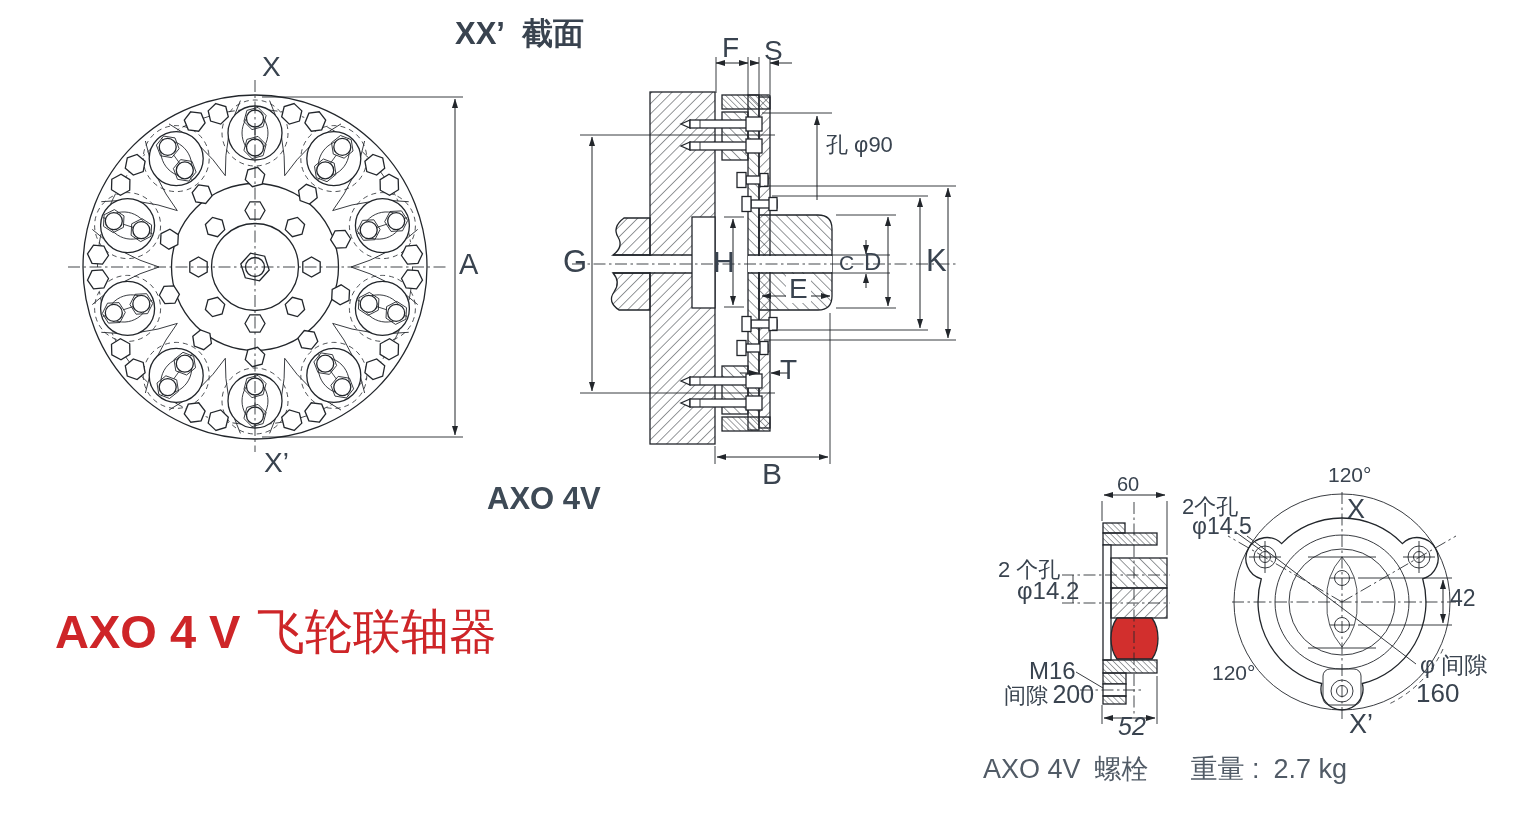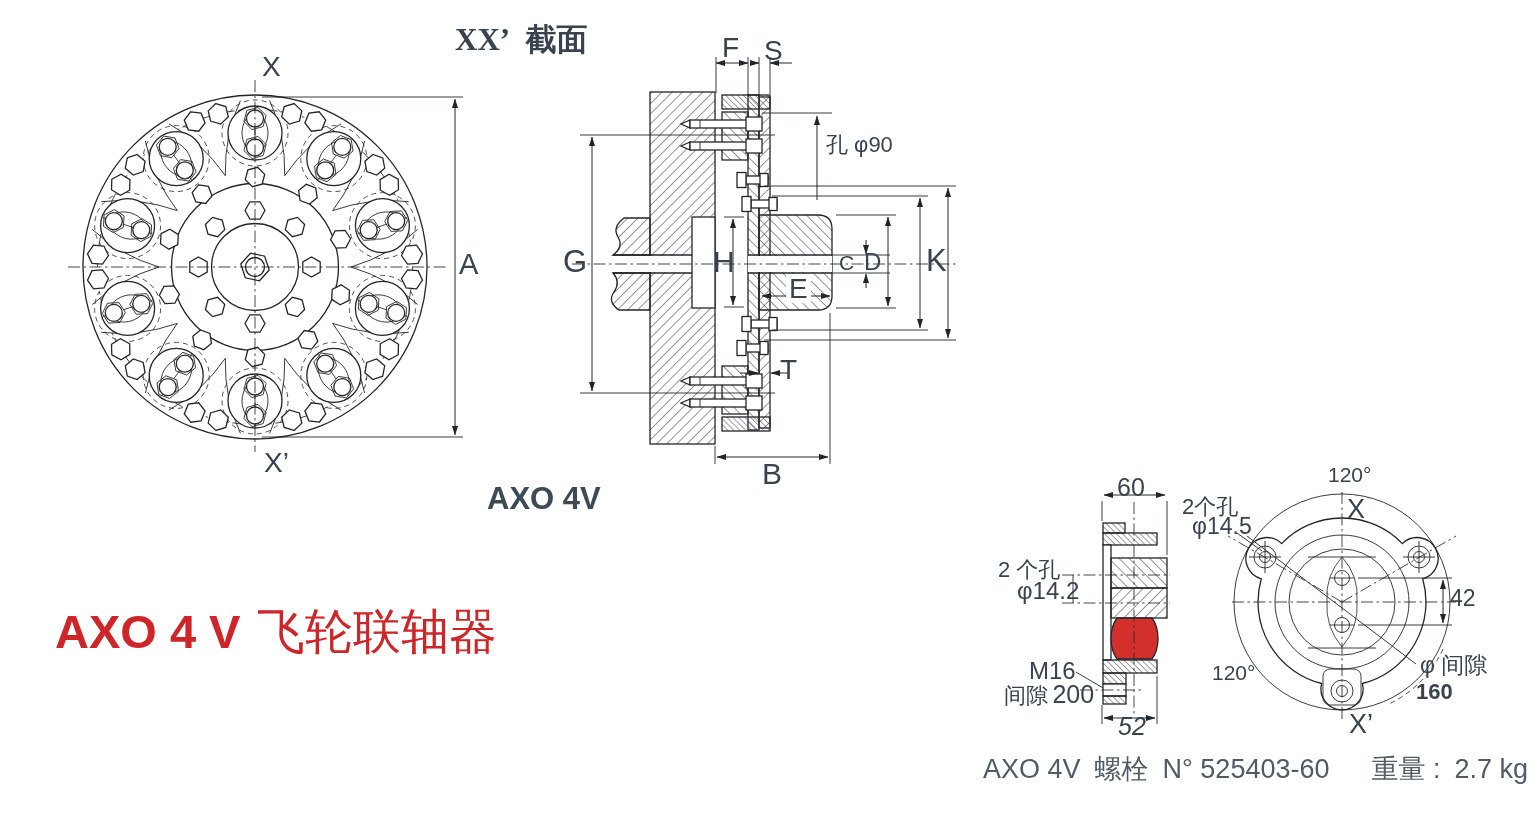--- a/index.html
+++ b/index.html
@@ -403,21 +403,21 @@
       <line class="cl" x1="1342" y1="602" x2="1228" y2="536"></line>
       <line class="cl" x1="1342" y1="602" x2="1456" y2="536"></line>
       <line class="ln2" x1="1237" y1="533" x2="1262" y2="551"></line>
 
       <line class="ln2" x1="1358" y1="578" x2="1452" y2="578"></line>
       <line class="ln2" x1="1358" y1="625" x2="1452" y2="625"></line>
       <line class="dim" x1="1443" y1="580" x2="1443" y2="623"></line>
     </g>
   </svg>
 
-  <div class="lbl bold" style="left:455px;top:24px;font-size:31px;font-family:Liberation Serif, serif;">
+  <div class="lbl bold" style="left:455px;top:18px;font-size:31px;">
     <span>XX’</span>
     <span style="margin-left:10px;">截面</span>
   </div>
 
   <div class="lbl" style="left:262px;top:52px;font-size:28px;">X</div>
   <div class="lbl" style="left:264px;top:448px;font-size:28px;">X’</div>
   <div class="lbl" style="left:459px;top:249px;font-size:29px;">A</div>
 
   <div class="lbl" style="left:722px;top:33px;font-size:28px;">F</div>
   <div class="lbl" style="left:764px;top:36px;font-size:28px;">S</div>
@@ -431,41 +431,40 @@
   <div class="lbl" style="left:780px;top:355px;font-size:28px;">T</div>
   <div class="lbl" style="left:762px;top:458px;font-size:30px;">B</div>
 
   <div class="lbl bold" style="left:487px;top:483px;font-size:31px;color:#3e4a56;">AXO 4V</div>
 
   <div class="lbl" style="left:55px;top:607px;">
     <span class="red bold" style="font-size:47px;">AXO 4 V</span>
     <span class="red serif" style="font-size:48px;margin-left:12px;">飞轮联轴器</span>
   </div>
 
-  <div class="lbl" style="left:1117px;top:474px;font-size:25px;">60</div>
+  <div class="lbl" style="left:1117px;top:474px;font-size:20px;">60</div>
   <div class="lbl" style="left:998px;top:558px;font-size:22px;">2 个孔</div>
   <div class="lbl" style="left:1017px;top:578px;font-size:24px;">φ14.2</div>
   <div class="lbl" style="left:1029px;top:658px;font-size:24px;">M16</div>
   <div class="lbl" style="left:1004px;top:681px;">
     <span style="font-size:22px;">间隙</span>
     <span style="font-size:25px;">200</span>
   </div>
   <div class="lbl" style="left:1118px;top:713px;font-size:25px;font-style:italic;">52</div>
 
   <div class="lbl" style="left:1182px;top:495px;font-size:22px;">2个孔</div>
   <div class="lbl" style="left:1192px;top:514px;font-size:23px;">φ14.5</div>
   <div class="lbl" style="left:1328px;top:464px;font-size:21px;">120°</div>
   <div class="lbl" style="left:1347px;top:495px;font-size:27px;">X</div>
   <div class="lbl" style="left:1212px;top:662px;font-size:21px;">120°</div>
   <div class="lbl" style="left:1450px;top:586px;font-size:23px;">42</div>
   <div class="lbl" style="left:1420px;top:653px;font-size:23px;">φ 间隙</div>
-  <div class="lbl" style="left:1416px;top:680px;font-size:22px;font-weight:bold;">160</div>
+  <div class="lbl" style="left:1416px;top:680px;font-size:26px;">160</div>
   <div class="lbl" style="left:1349px;top:710px;font-size:27px;">X’</div>
 
   <div class="footer">
     <span>AXO 4V</span>
     <span>螺栓</span>
-    <span>N° 525403-60</span>
     <span class="wsp">重量 :</span>
     <span>2.7 kg</span>
   </div>
 
 </div>
 
 </body></html>

